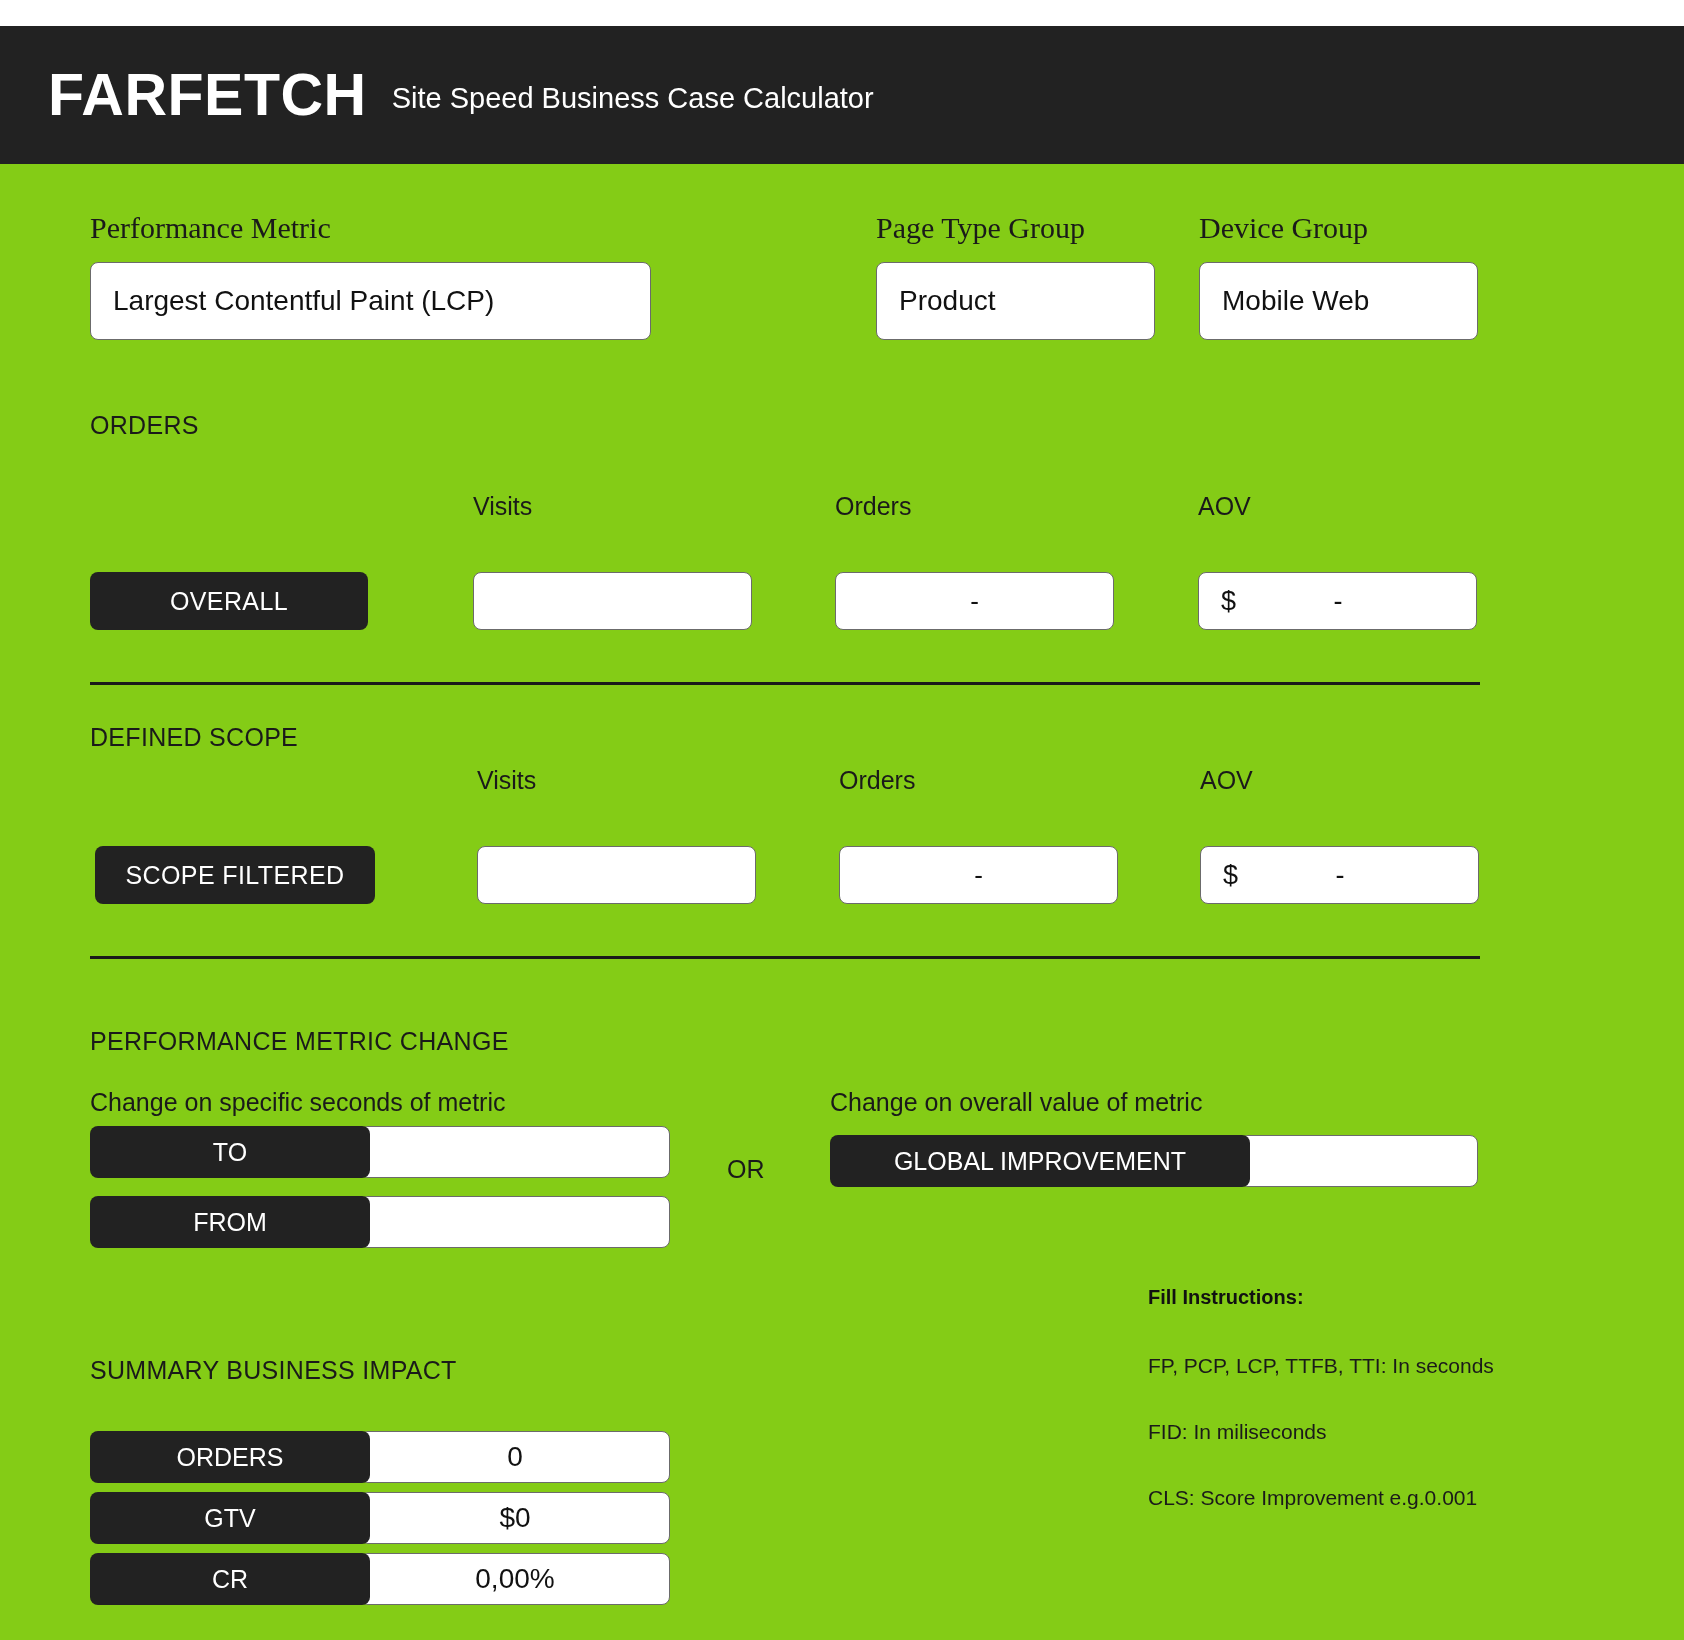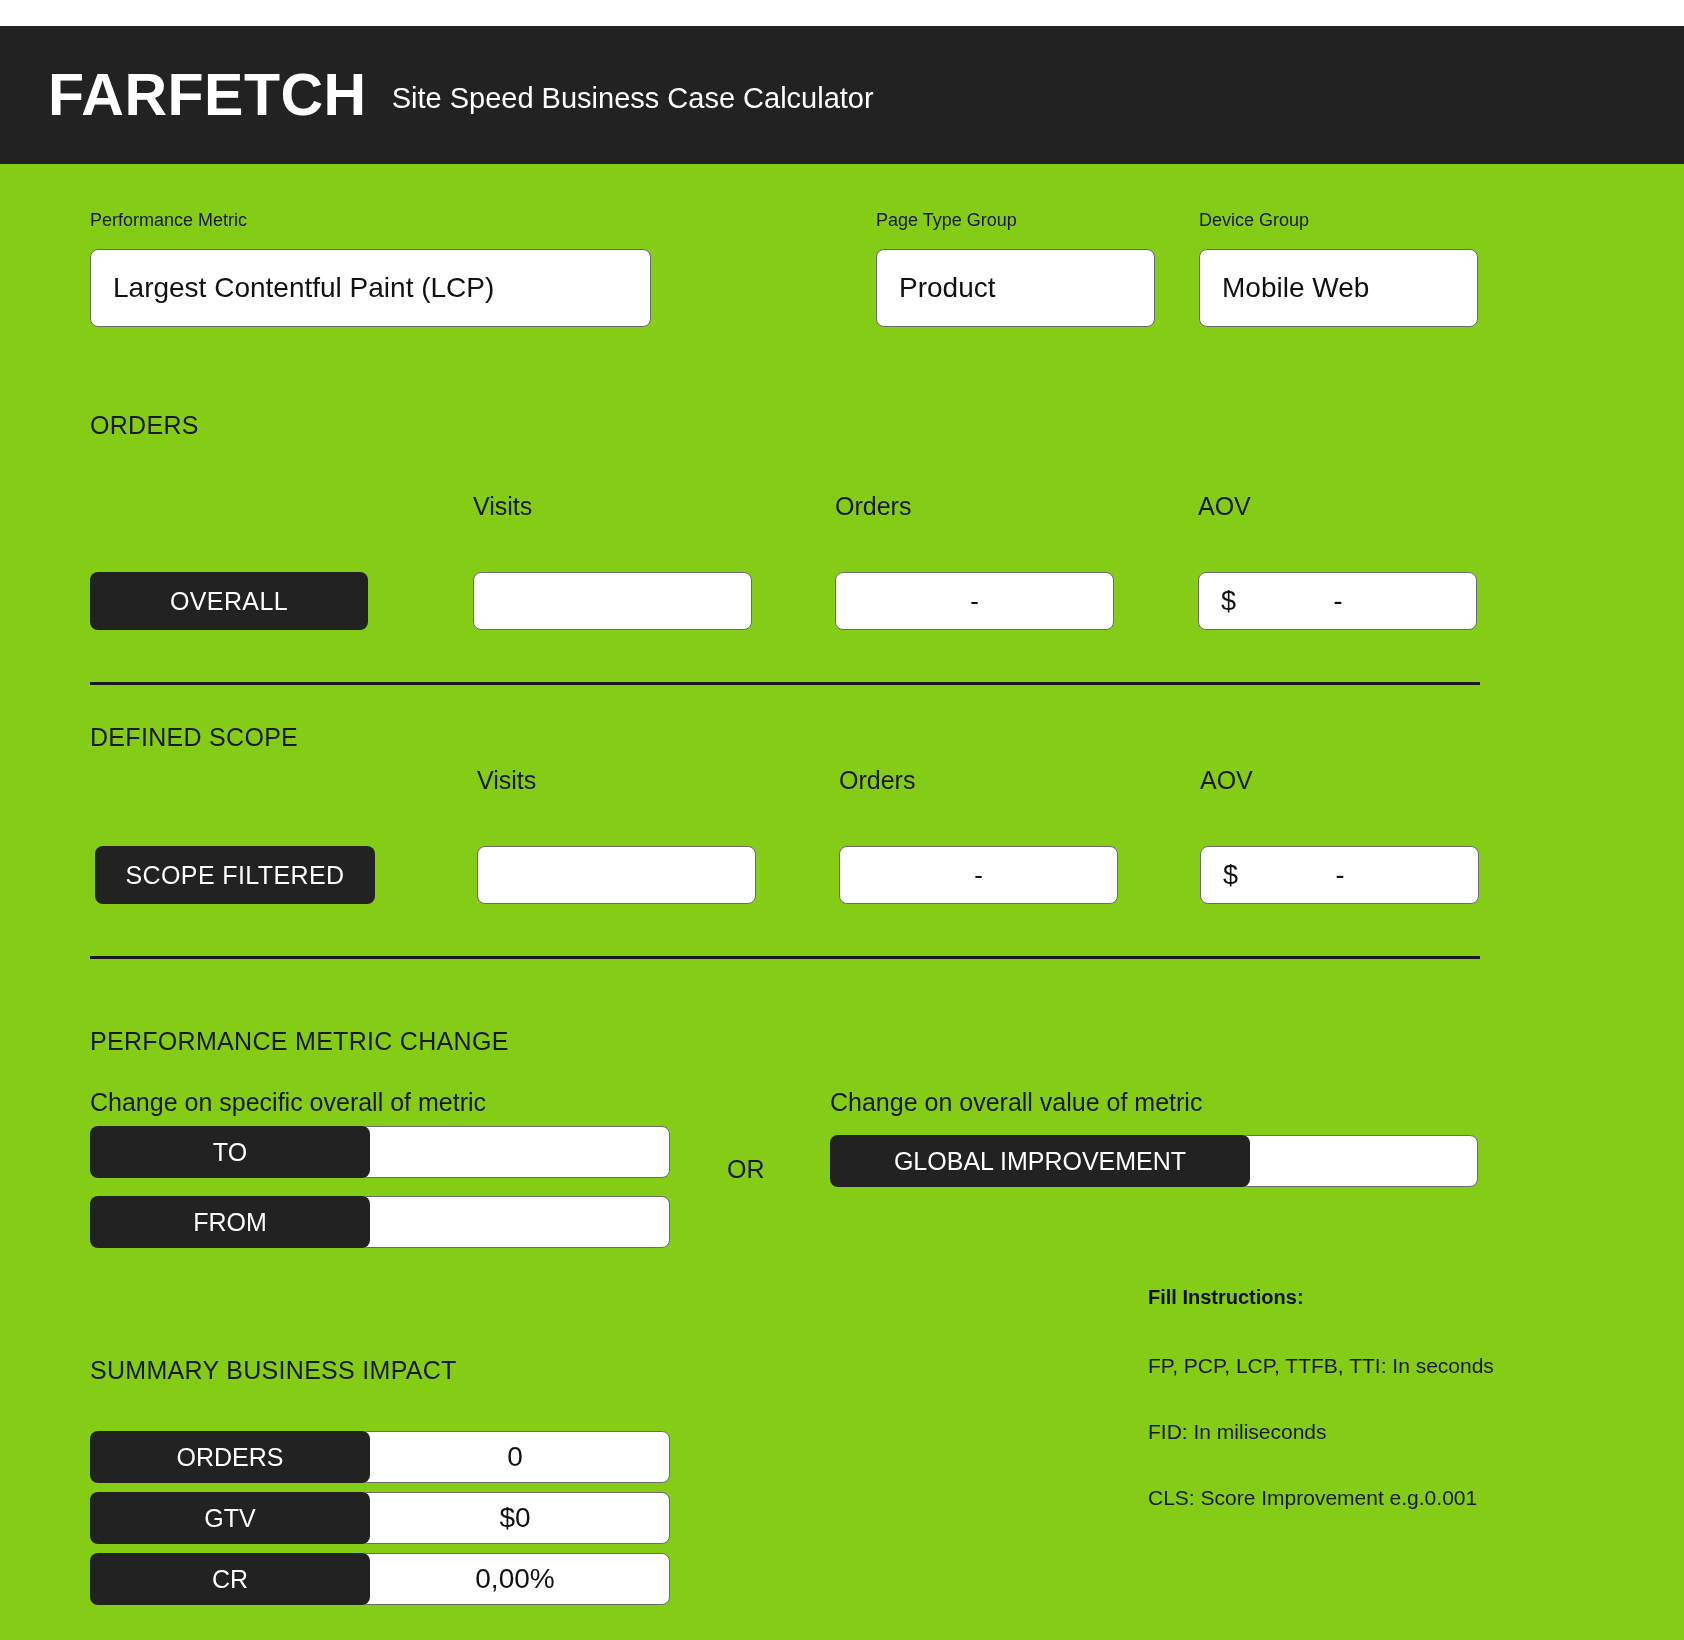--- a/index.html
+++ b/index.html
@@ -44,24 +44,25 @@
     padding-top: 6px;
   }
 
   
   .content {
     padding: 0 0 0 0;
   }
 
   
   .field-label {
-    font-size: 18px;
+    font-size: 30px;
     font-weight: 400;
     color: #1a1a1a;
     line-height: 1.1;
+    font-family: Liberation Serif, serif;
   }
 
   
   .section-title {
     font-size: 25px;
     font-weight: 400;
     color: #1a1a1a;
     letter-spacing: 0.3px;
   }
 
@@ -347,21 +348,21 @@
       <div class="divider" style="margin-top:40px;"></div>
     </div>
 
     <div class="pmc" style="margin-top:68px;">
 
       <div class="section-title" style="margin-left:90px;">PERFORMANCE METRIC CHANGE</div>
 
       <div style="position:relative; margin-top:32px; height:150px;">
 
         <div style="position:absolute; left:90px; top:0; width:580px;">
-          <div class="sub-label">Change on specific overall of metric</div>
+          <div class="sub-label">Change on specific seconds of metric</div>
 
           <div class="combo" style="margin-top:9px;">
             <button class="tag">TO</button>
             <div class="entry">
               <span></span>
             </div>
           </div>
 
           <div class="combo" style="margin-top:18px;">
             <button class="tag">FROM</button>

